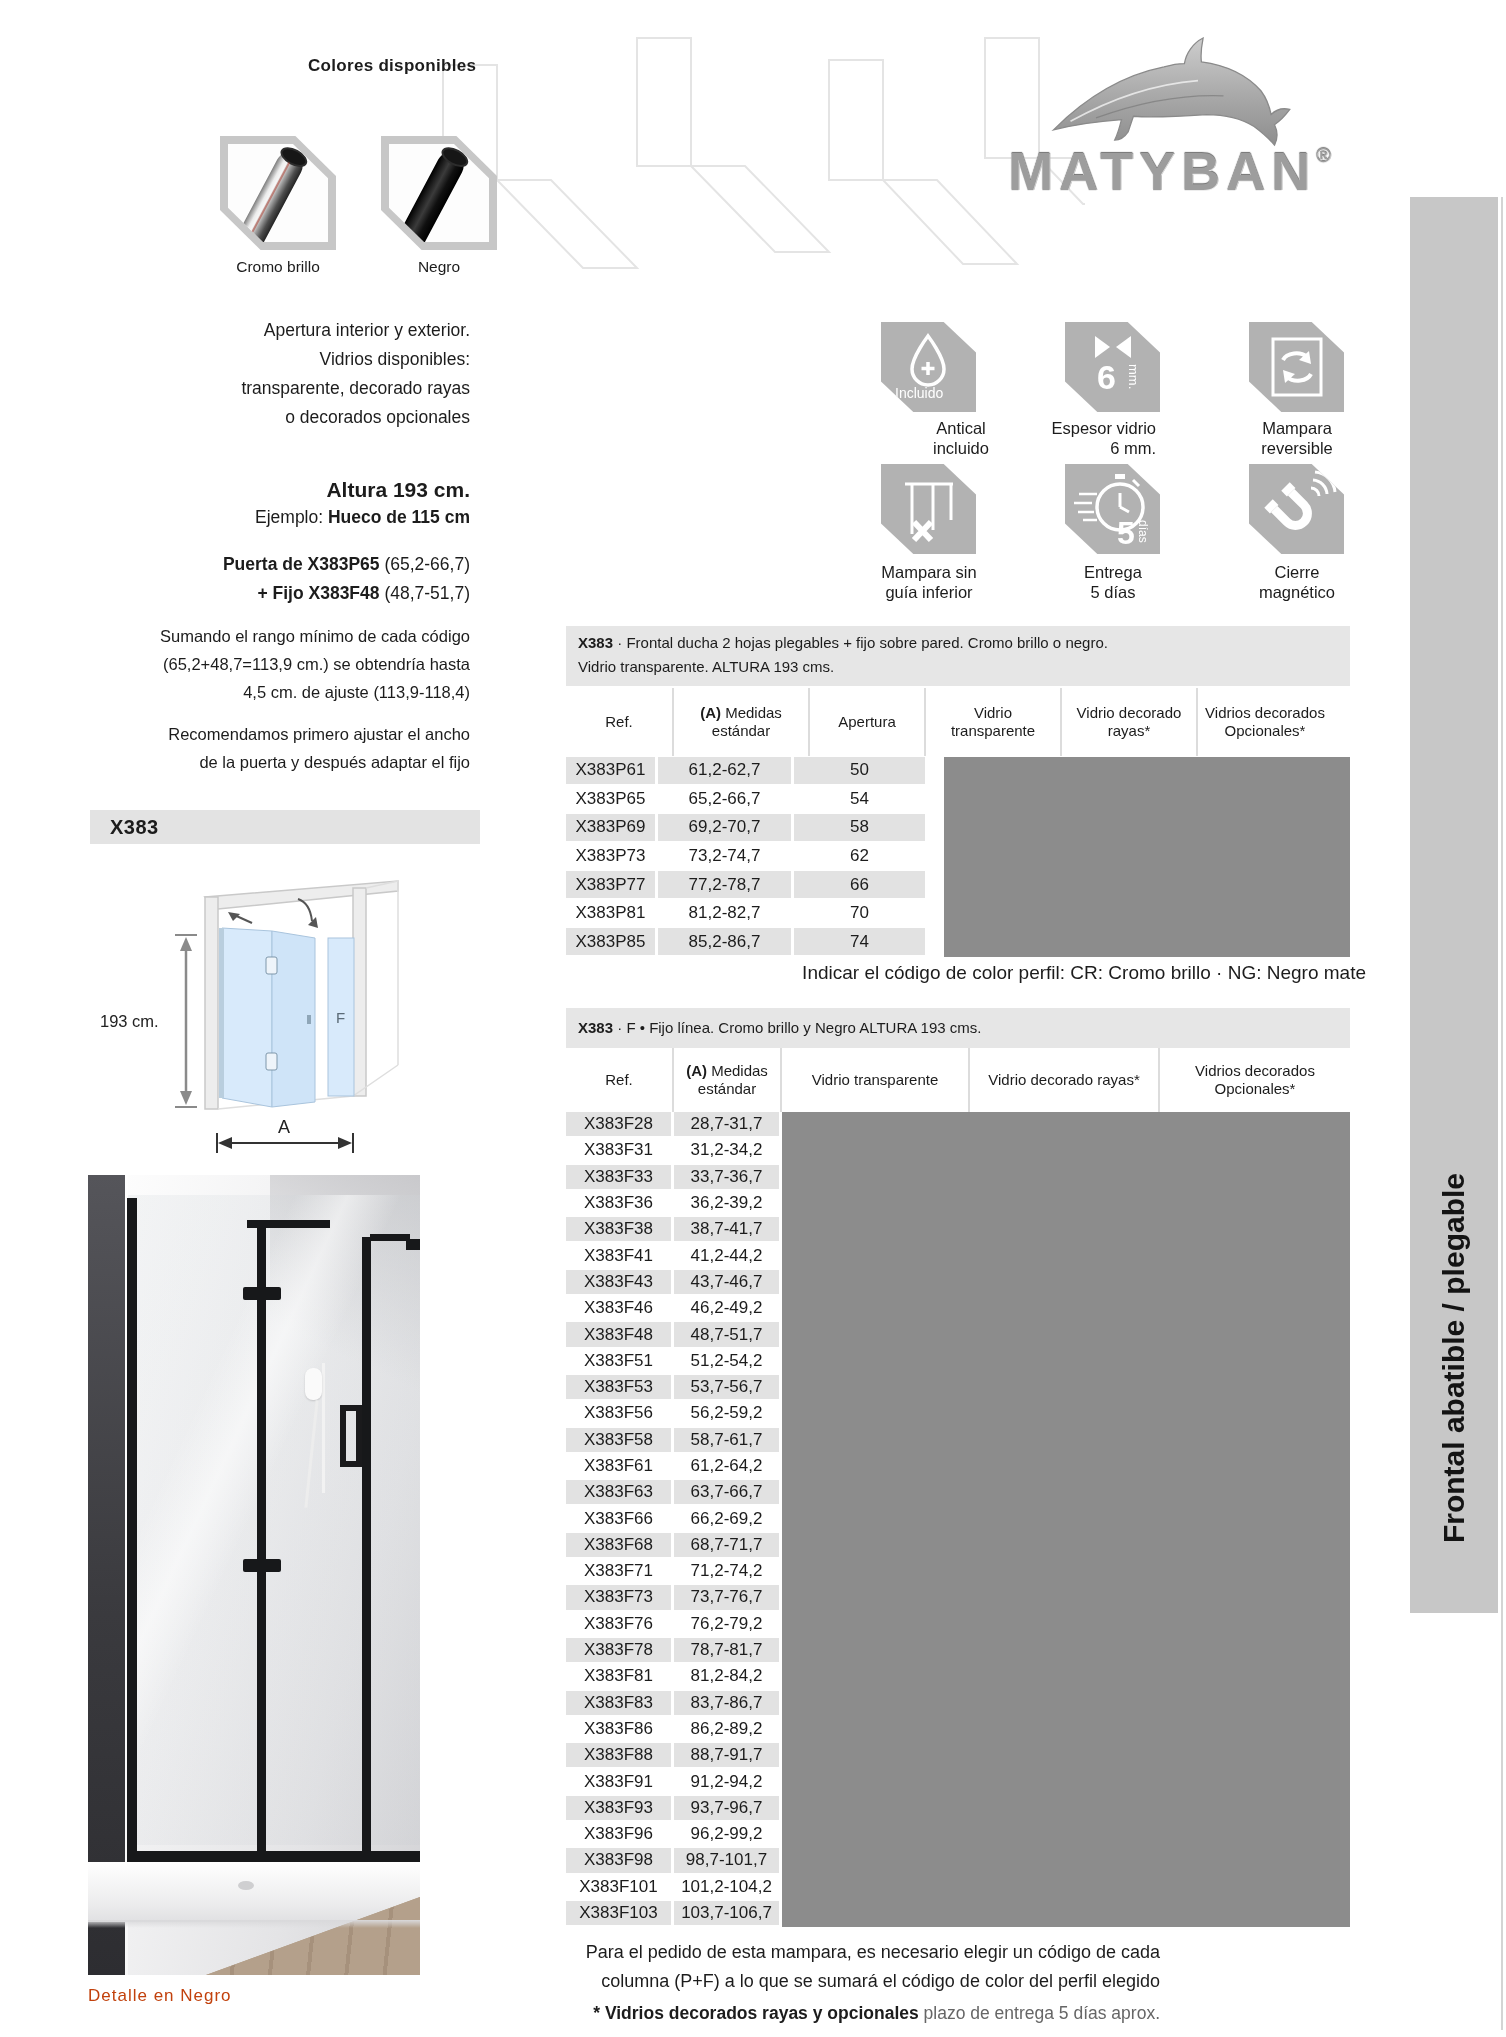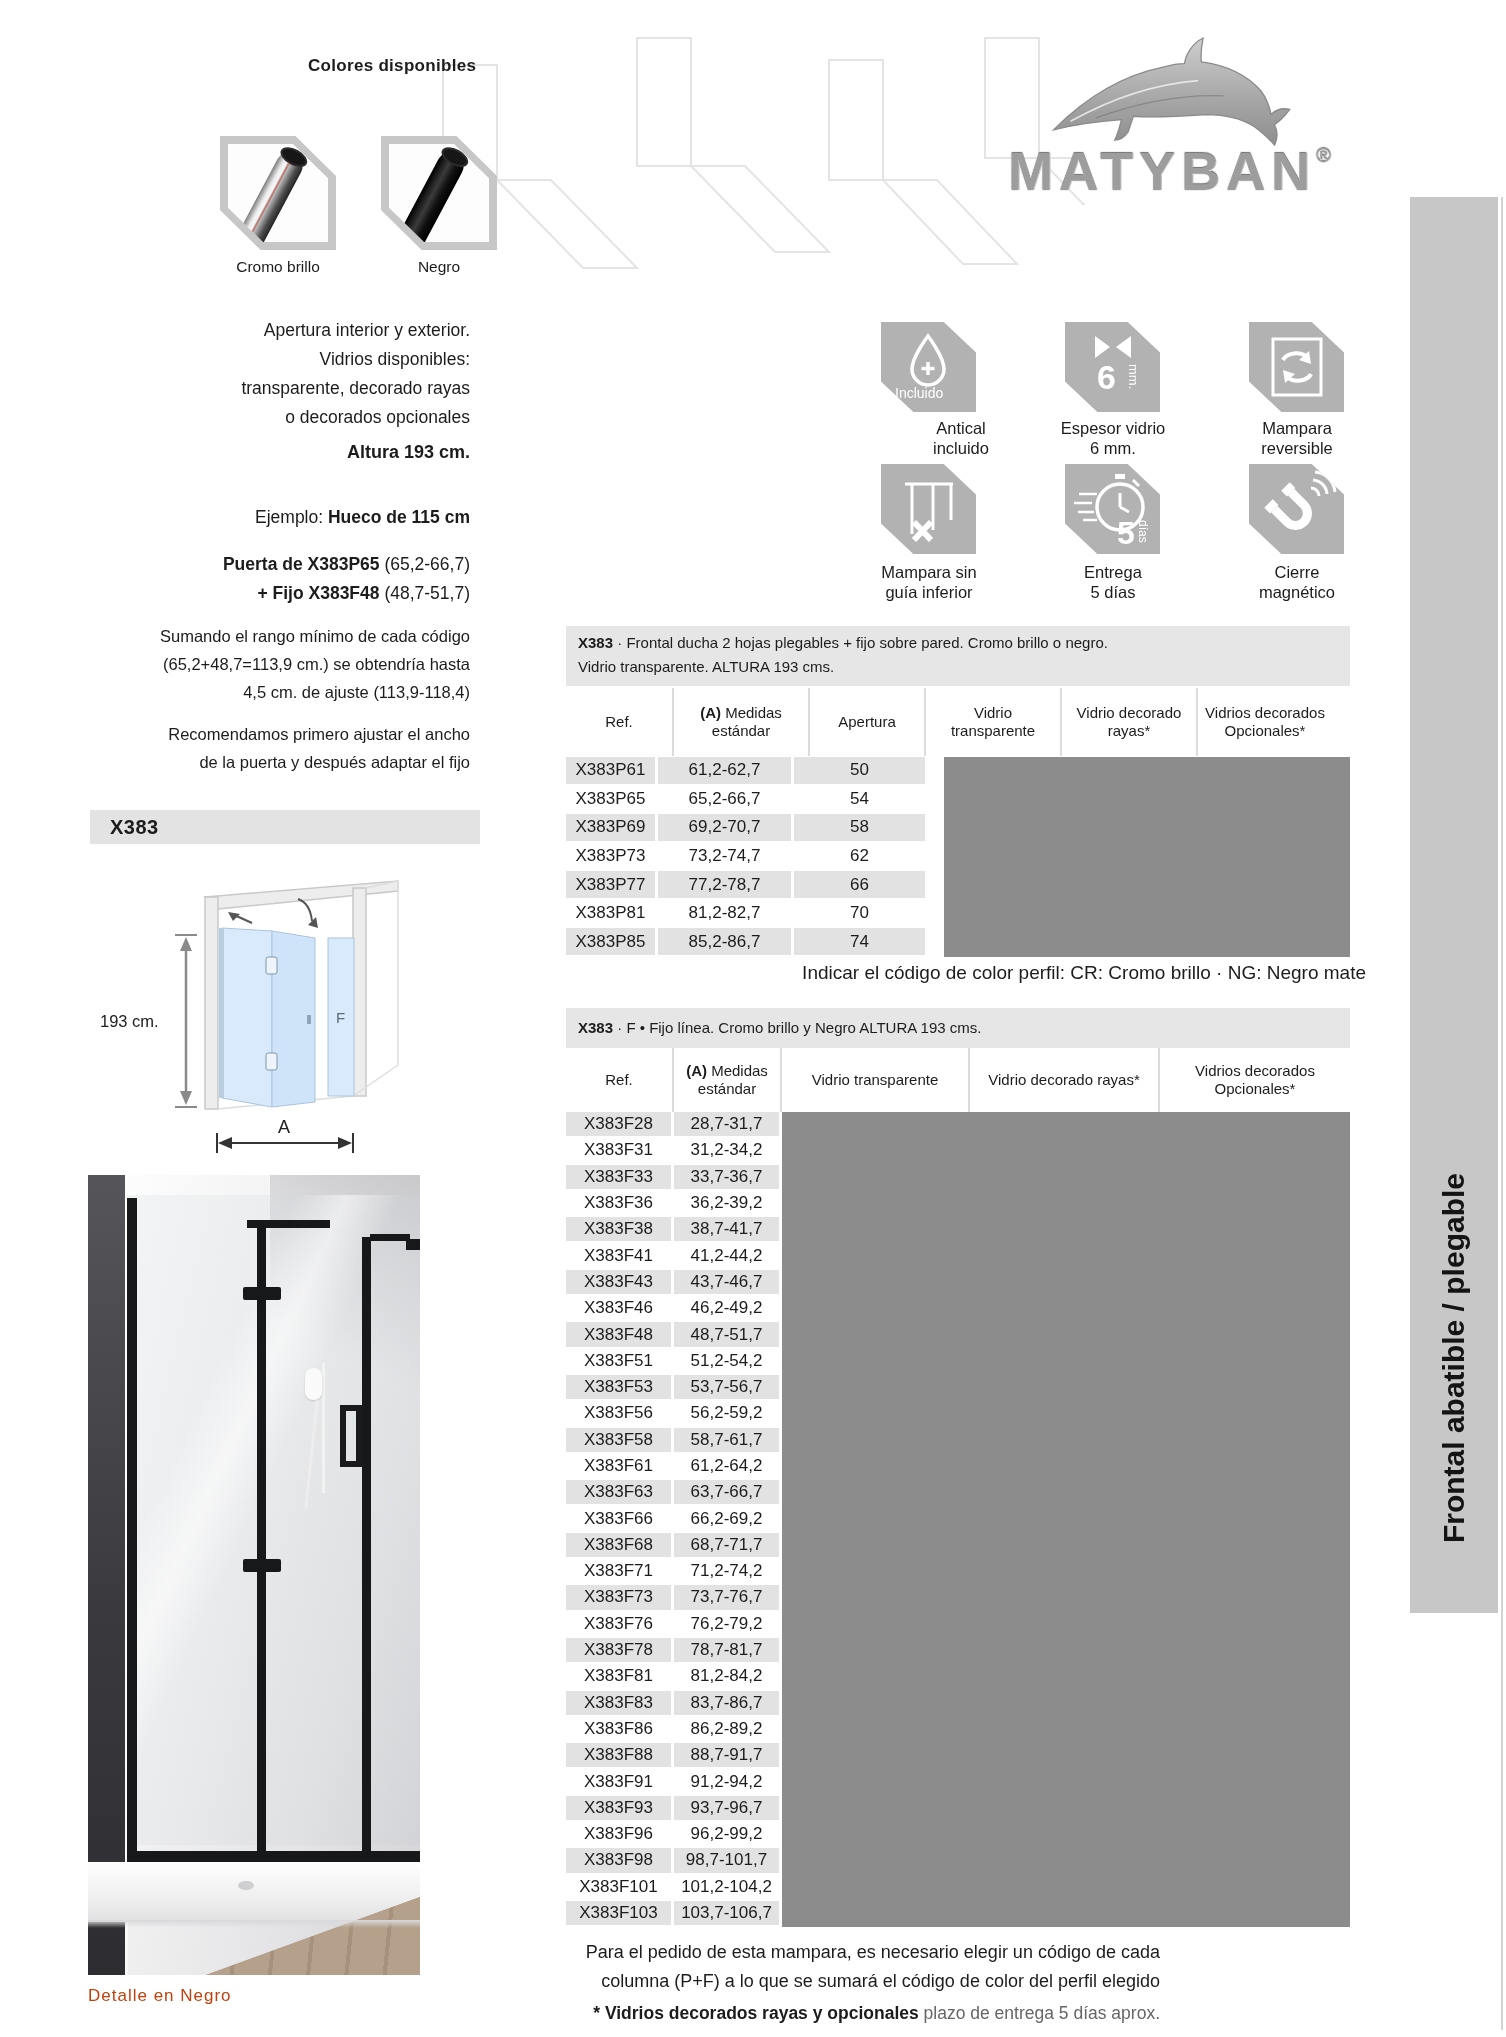--- a/index.html
+++ b/index.html
@@ -106,21 +106,21 @@
   <div class="abs swatch-label" style="left:220px;top:258px;width:116px;">Cromo brillo</div>
   <div class="abs swatch-label" style="left:381px;top:258px;width:116px;">Negro</div>
 
   <div class="abs ltext r" style="left:70px;top:316px;width:400px;">
     <div>Apertura interior y exterior.</div>
     <div>Vidrios disponibles:</div>
     <div>transparente, decorado rayas</div>
     <div>o decorados opcionales</div>
   </div>
 
-  <div class="abs ltext r bold" style="left:70px;top:438px;width:400px;font-size:18px;">Altura 193 cm.</div>
+  <div class="abs ltext r bold" style="left:70px;top:475px;width:400px;font-size:21px;">Altura 193 cm.</div>
 
   <div class="abs ltext r" style="left:70px;top:503px;width:400px;">
     <span>Ejemplo: </span><span class="bold">Hueco de 115 cm</span>
   </div>
 
   <div class="abs ltext r" style="left:70px;top:550px;width:400px;">
     <div><span class="bold">Puerta de  X383P65</span><span> (65,2-66,7)</span></div>
     <div><span class="bold">+ Fijo X383F48</span><span> (48,7-51,7)</span></div>
   </div>
 
@@ -240,21 +240,21 @@
       <path d="M34,38 a14,10 0 0 1 24,-3" fill="none" stroke="#fff" stroke-width="4"></path>
       <polygon points="60,29 62,42 50,38" fill="#fff"></polygon>
       <path d="M62,52 a14,10 0 0 1 -24,3" fill="none" stroke="#fff" stroke-width="4"></path>
       <polygon points="36,61 34,48 46,52" fill="#fff"></polygon>
     </svg>
   </div>
   <div class="abs flabel" style="left:866px;top:418px;">
     <div>Antical</div>
       <div>incluido</div>
   </div>
-  <div class="abs flabel" style="left:1018px;top:418px;">
+  <div class="abs flabel" style="left:966px;top:418px;text-align:right;">
     <div>Espesor vidrio</div>
       <div>6 mm.</div>
   </div>
   <div class="abs flabel" style="left:1202px;top:418px;">
     <div>Mampara</div>
       <div>reversible</div>
   </div>
 
   <div class="abs ficon" style="left:881px;top:464px;">
     <svg width="95" height="90" viewBox="0 0 95 90">

